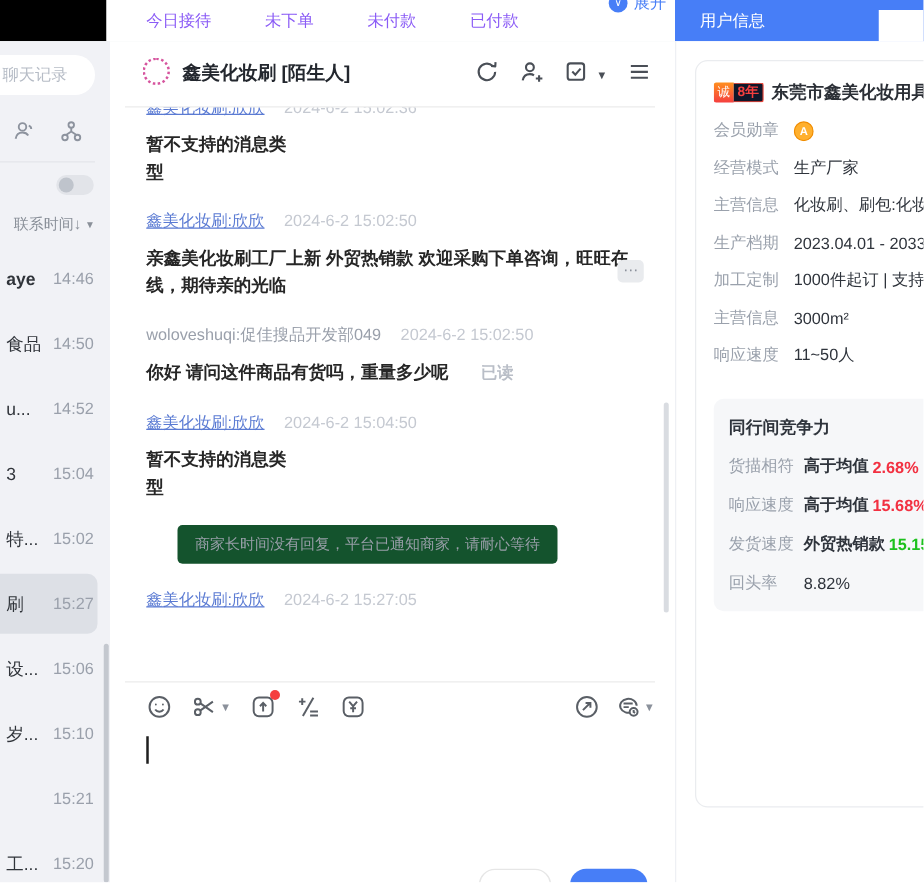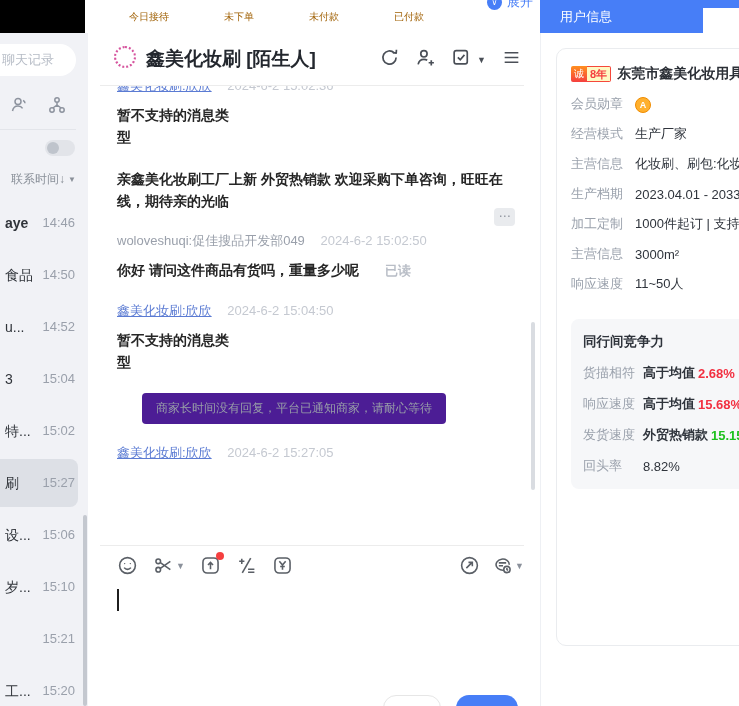--- a/index.html
+++ b/index.html
@@ -5,21 +5,21 @@
   * { margin:0; padding:0; box-sizing:border-box; }
   html,body { background:#fff; }
   body { font-family:"Liberation Sans","DejaVu Sans",sans-serif; }
   #root { position:relative; width:739px; height:706px; background:#fff; overflow:hidden; }
 
   
   .topbar { position:absolute; left:0; top:0; width:739px; height:33px; background:#fff; }
   .topbar-black { position:absolute; left:0; top:0; width:85px; height:33px; background:#000; }
   .topbar-line { position:absolute; left:0; top:33px; width:540px; height:1px; background:#e9ebee; }
   .toptabs { position:absolute; left:85px; top:0; width:400px; height:33px; display:flex; align-items:center; padding-left:32px; gap:43px; }
-  .toptab { font-size:10px; color:#a16207; white-space:nowrap; cursor:default;margin-left:12px; }
+  .toptab { font-size:13px; color:#8b5cf6; white-space:nowrap; cursor:default; }
   .expand-btn { position:absolute; left:487px; top:-7px; display:flex; align-items:center; gap:5px; color:#477ef7; font-size:13px; }
   .expand-ico { width:15px; height:15px; border-radius:50%; background:#477ef7; color:#fff; font-size:8px; display:flex; align-items:center; justify-content:center; }
 
   
   .rp-header { position:absolute; left:540px; top:0; width:199px; height:33px; background:#477ef7; }
   .rp-header-notch { position:absolute; left:163px; top:8px; width:36px; height:25px; background:#fff; }
   .rp-tab { position:absolute; left:20px; top:0; height:45px; line-height:33px; color:#fff; font-size:13px; }
 
   
   .sidebar { position:absolute; left:0; top:33px; width:88px; height:690px; background:#f1f2f6; overflow:hidden; }
@@ -36,59 +36,59 @@
   .chat-item.selected::before { content:''; position:absolute; left:-14px; right:10px; top:2px; bottom:2px; background:#dde0e6; border-radius:8px; }
   .ci-name { position:absolute; left:5px; top:0; height:52px; line-height:52px; font-size:14px; color:#30343a; white-space:nowrap; z-index:1; }
   .ci-name.bold { font-weight:bold; }
   .ci-time { position:absolute; right:13px; top:0; height:52px; line-height:52px; font-size:13px; color:#9aa0ab; z-index:1; }
   .sb-scrollbar { position:absolute; right:1px; top:482px; width:4px; height:191px; background:#c4c8cf; border-radius:2px; }
 
   
   .chatpanel { position:absolute; left:88px; top:33px; width:452px; height:673px; background:#fff; overflow:hidden; }
   .chat-header { position:absolute; left:0; top:0; width:452px; height:52px; }
   .avatar { position:absolute; left:26px; top:13px; width:22px; height:22px; border-radius:50%; border:2px dotted #d6549e; background:#fff; }
-  .chat-title { position:absolute; left:58px; top:0; height:52px; line-height:52px; font-size:19px; font-weight:600; color:#23272e; white-space:nowrap; }
+  .chat-title { position:absolute; left:58px; top:0; height:52px; line-height:52px; font-size:15px; font-weight:600; color:#23272e; white-space:nowrap; }
   .chat-header-icons { position:absolute; right:18px; top:14px; display:flex; align-items:center; gap:15px; }
   .chat-header-icons svg { width:21px; height:21px; stroke:#4a4f57; fill:none; stroke-width:1.6; }
   .hdr-caret { font-size:9px; color:#4a4f57; margin-left:-10px; }
   .chat-hdr-line { position:absolute; left:12px; top:52px; width:424px; height:1px; background:#ececec; }
 
   .messages { position:absolute; left:0; top:53px; width:452px; height:458px; padding-left:29px; padding-right:20px; overflow:hidden; }
   .messages-inner { margin-top:-9px; }
   .msg { position:relative; margin-bottom:20px; }
   .msg-head { height:18px; font-size:13px; white-space:nowrap; }
   .sender-seller { color:#5b7bd3; text-decoration:underline; cursor:pointer; }
   .sender-buyer { color:#9aa0ab; }
   .msg-time { color:#c5c9d1; margin-left:12px; font-size:13px; }
   .msg-text { margin-top:9px; font-size:14px; color:#262626; line-height:22px; white-space:pre-line;font-weight:bold; }
   .read-flag { color:#b9bec7; font-size:13px; margin-left:26px; }
   .more-btn { position:absolute; left:377px; top:40px; width:21px; height:18px; background:#e9ebee; border-radius:4px; color:#8b919b; font-size:12px; line-height:16px; text-align:center; cursor:pointer; }
   .notice-wrap { display:block; width:calc(100% + 9px); margin-left:-29px; text-align:center; margin-bottom:20px; }
-  .notice { display:inline-block; background:#4c1d95; color:#989ea8; font-size:12px; padding:7px 14px; border-radius:4px; }
+  .notice { display:inline-block; background:#14532d; color:#989ea8; font-size:12px; padding:7px 14px; border-radius:4px; }
   .chat-scrollbar { position:absolute; left:443px; top:289px; width:4px; height:168px; background:#d9dce1; border-radius:2px; }
 
   .toolbar-line { position:absolute; left:12px; top:512px; width:424px; height:1px; background:#ececec; }
   .toolbar { position:absolute; left:29px; top:522px; width:407px; display:flex; align-items:center; }
   .tb-left { display:flex; align-items:center; gap:15px; }
   .tb-right { margin-left:auto; display:flex; align-items:center; gap:12px; }
   .tb-ico { position:relative; display:flex; align-items:center; cursor:pointer; }
   .tb-ico svg { width:21px; height:21px; stroke:#5a5f66; fill:none; stroke-width:1.5; }
   .tb-caret { font-size:9px; color:#8b919b; margin-left:2px; }
   .red-dot { position:absolute; right:-3px; top:-3px; width:8px; height:8px; border-radius:50%; background:#f53f3f; }
   .input-cursor { position:absolute; left:29px; top:556px; width:2px; height:22px; background:#1f1f1f; }
   .btm-btn-white { position:absolute; left:295px; top:662px; width:58px; height:26px; border-radius:14px; background:#fff; border:1px solid #e6e6e6; cursor:pointer; }
   .btm-btn-blue { position:absolute; left:368px; top:662px; width:62px; height:26px; border-radius:14px; background:#477ef7; border:none; cursor:pointer; }
 
   
   .userpanel { position:absolute; left:540px; top:33px; width:199px; height:673px; background:#fff; border-left:1px solid #eef0f4; overflow:hidden; }
   .up-card { position:absolute; left:15px; top:15px; width:250px; height:598px; background:#fff; border:1px solid #eaecef; border-radius:10px; padding:16px 14px; }
   .company-row { display:flex; align-items:center; white-space:nowrap; overflow:hidden; }
   .cxt-badge { display:flex; align-items:center; height:16px; margin-right:6px; flex:none; }
   .cxt-left { width:16px; height:16px; background:linear-gradient(180deg,#ff8f1f,#f53f3f); color:#fff; font-size:10px; display:flex; align-items:center; justify-content:center; border-radius:2px 0 0 2px; }
-  .cxt-right { height:16px; line-height:14px; padding:0 3px; border:1px solid #f5483b; border-left:none; border-radius:0 2px 2px 0; color:#f53f3f; font-size:11px; font-weight:bold; background:#fef9c3; }
+  .cxt-right { height:16px; line-height:14px; padding:0 3px; border:1px solid #f5483b; border-left:none; border-radius:0 2px 2px 0; color:#f53f3f; font-size:11px; font-weight:bold; background:#0f172a; }
   .company-name { font-size:14px; font-weight:bold; color:#2b2f36; overflow:hidden; }
   .field-row { display:flex; align-items:center; margin-top:12px; font-size:13px; white-space:nowrap; }
   .field-label { width:54px; flex:none; color:#9aa1ac; margin-right:10px; }
   .field-value { color:#2f343c; overflow:hidden; }
   .medal { display:inline-flex; width:16px; height:16px; border-radius:50%; background:#ffb02e; border:1px solid #f08c00; color:#fff; font-size:9px; font-weight:bold; align-items:center; justify-content:center; }
   .comp-card { margin-top:26px; background:#f6f7f9; border-radius:8px; padding:14px 12px; width:230px; }
   .comp-title { font-size:13.5px; font-weight:600; color:#2f343c; }
   .comp-row { display:flex; align-items:center; margin-top:13px; font-size:13px; white-space:nowrap; }
   .comp-label { width:60px; flex:none; color:#9aa1ac; }
   .comp-prefix { color:#2f343c; font-weight:600; margin-right:3px; }
@@ -221,20 +221,24 @@
         <div class="msg">
           <div class="msg-head">
             <span class="sender-seller">鑫美化妆刷:欣欣</span>
             <span class="msg-time">2024-6-2 15:02:36</span>
           </div>
           <div class="msg-text">暂不支持的消息类
 型</div>
         </div>
 
         <div class="msg">
+          <div class="msg-head">
+            <span class="sender-seller">鑫美化妆刷:欣欣</span>
+            <span class="msg-time">2024-6-2 15:02:50</span>
+          </div>
           <div class="msg-text">亲鑫美化妆刷工厂上新 外贸热销款 欢迎采购下单咨询，旺旺在线，期待亲的光临</div>
           <div class="more-btn">⋯</div>
         </div>
 
         <div class="msg">
           <div class="msg-head">
             <span class="sender-buyer">woloveshuqi:促佳搜品开发部049</span>
             <span class="msg-time">2024-6-2 15:02:50</span>
           </div>
           <div class="msg-text"><span>你好 请问这件商品有货吗，重量多少呢</span><span class="read-flag">已读</span></div>

